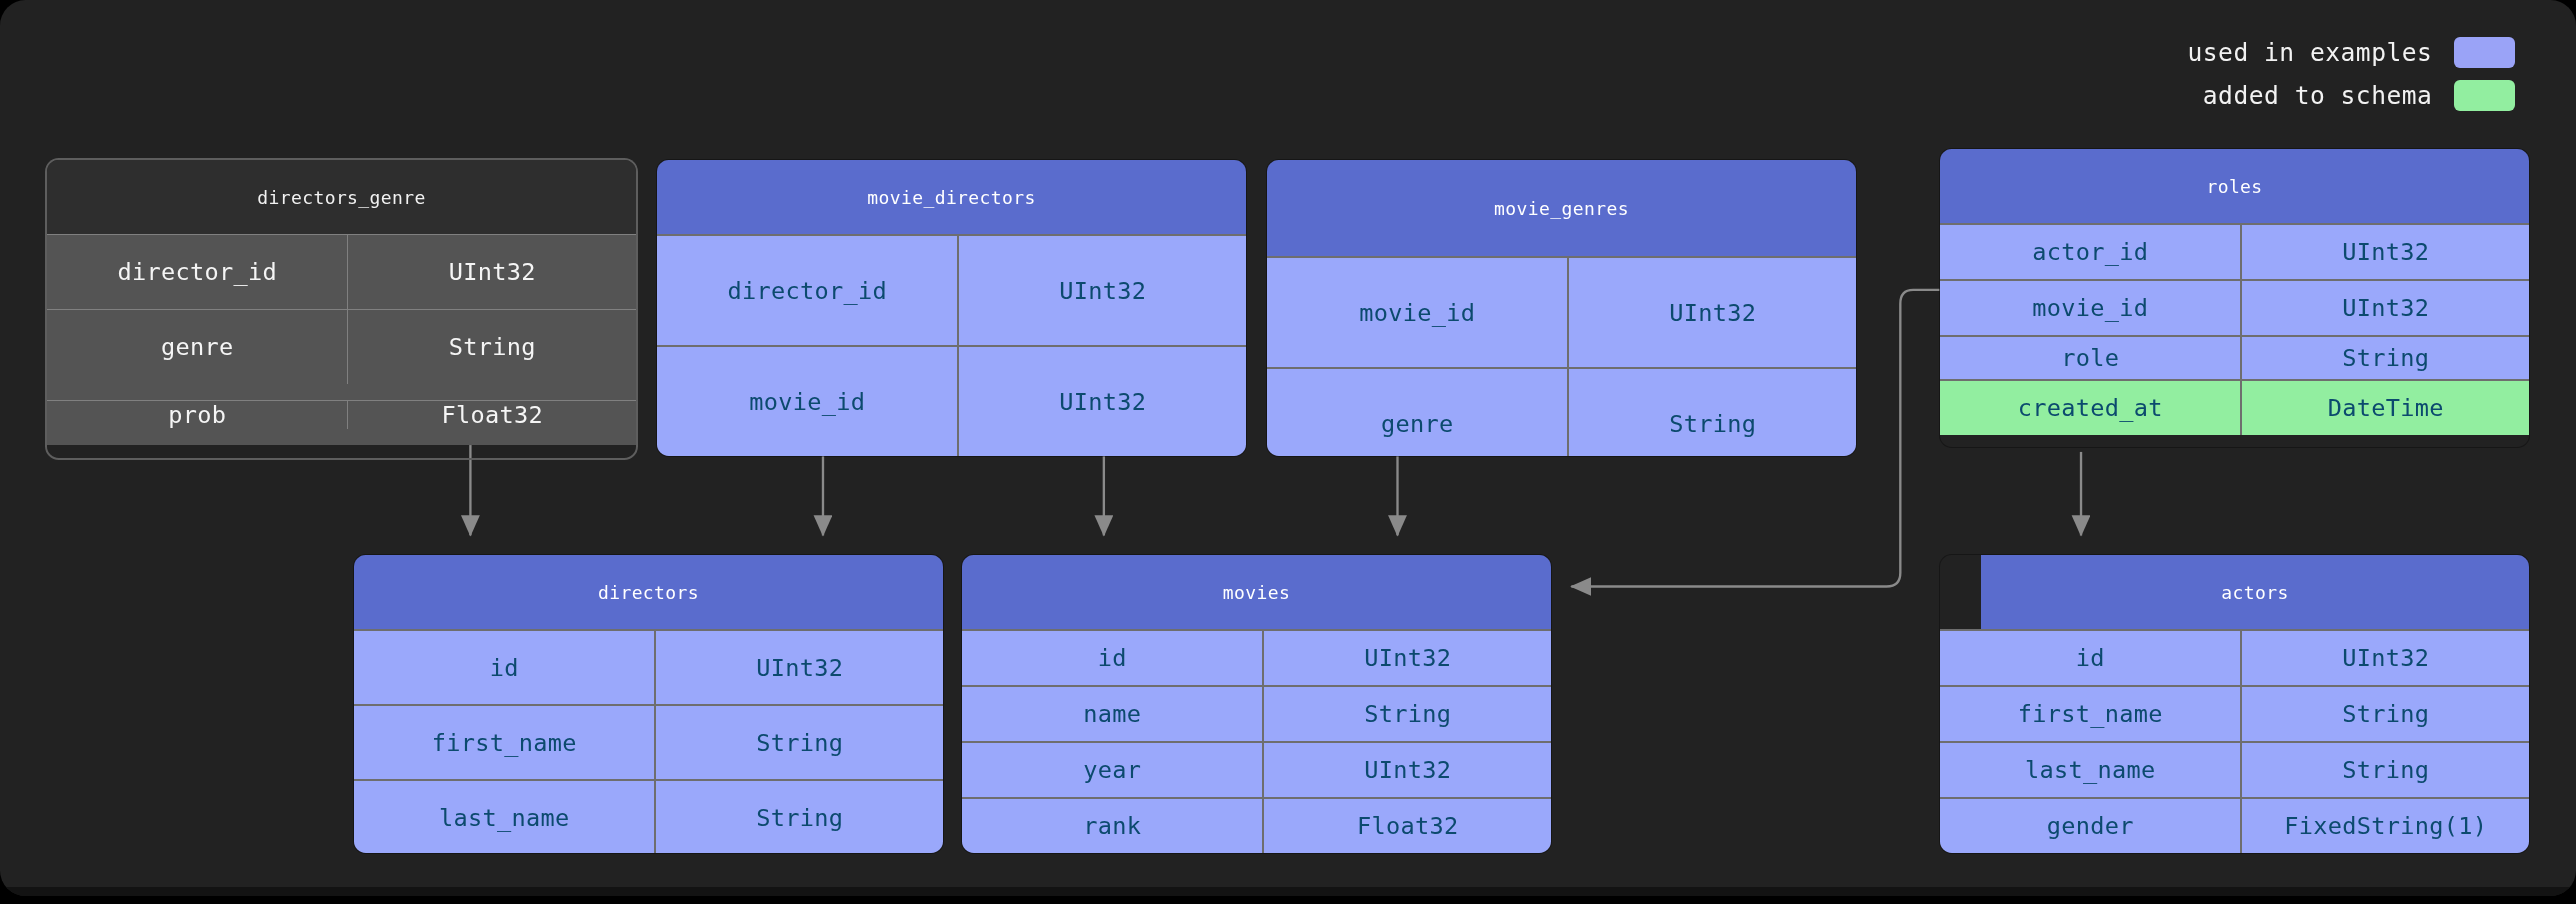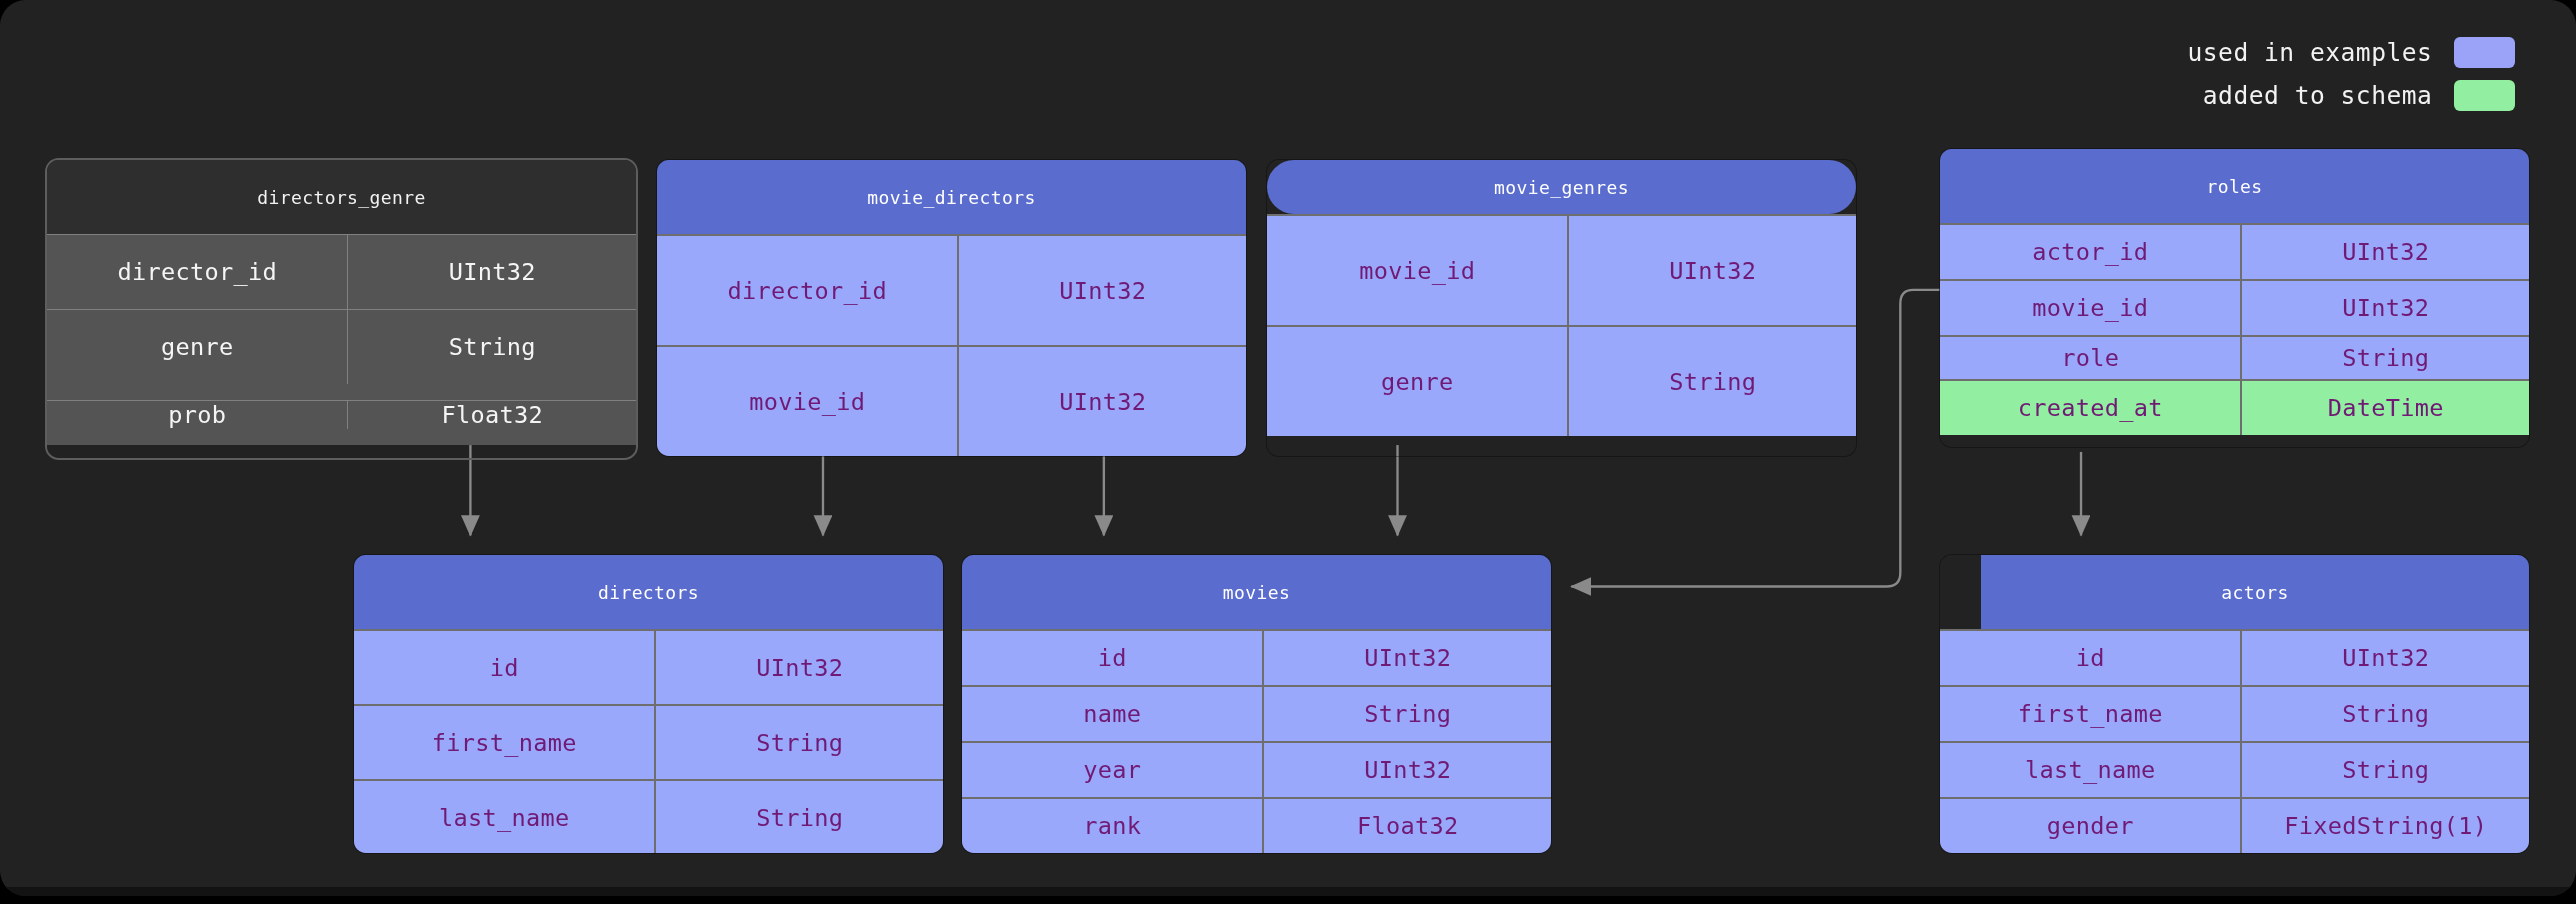--- a/index.html
+++ b/index.html
@@ -68,21 +68,21 @@
     letter-spacing: 0.4px;
   }
   .tbl-row {
     display: flex;
     width: 100%;
   }
   .cell {
     display: flex;
     align-items: center;
     justify-content: center;
-    color: #701a75;
+    color: #0c4a6e;
     font-size: 23.6px;
     letter-spacing: 0.3px;
     overflow: hidden;
     white-space: nowrap;
   }
   .cell.name { width: 51%; }
   .cell.type { width: 49%; }
 
   
   .tbl.blue .tbl-head { background: #5a6ccd; }
@@ -160,21 +160,21 @@
         <div class="tbl-row" style="height: 111px;">
           <div class="cell name">director_id</div>
           <div class="cell type">UInt32</div>
         </div>
         <div class="tbl-row" style="height: 111px;">
           <div class="cell name">movie_id</div>
           <div class="cell type">UInt32</div>
         </div>
       </div>
       <div class="tbl blue" style="left: 1267px; top: 160px; width: 589px; height: 296px;">
-        <div class="tbl-head" style="height: 54px; border-radius: 30px;">movie_genres</div>
+        <div class="tbl-head" style="height: 96px;">movie_genres</div>
         <div class="tbl-row" style="height: 111px;">
           <div class="cell name">movie_id</div>
           <div class="cell type">UInt32</div>
         </div>
         <div class="tbl-row" style="height: 111px;">
           <div class="cell name">genre</div>
           <div class="cell type">String</div>
         </div>
       </div>
       <div class="tbl blue" style="left: 1940px; top: 149px; width: 589px; height: 298px;">

